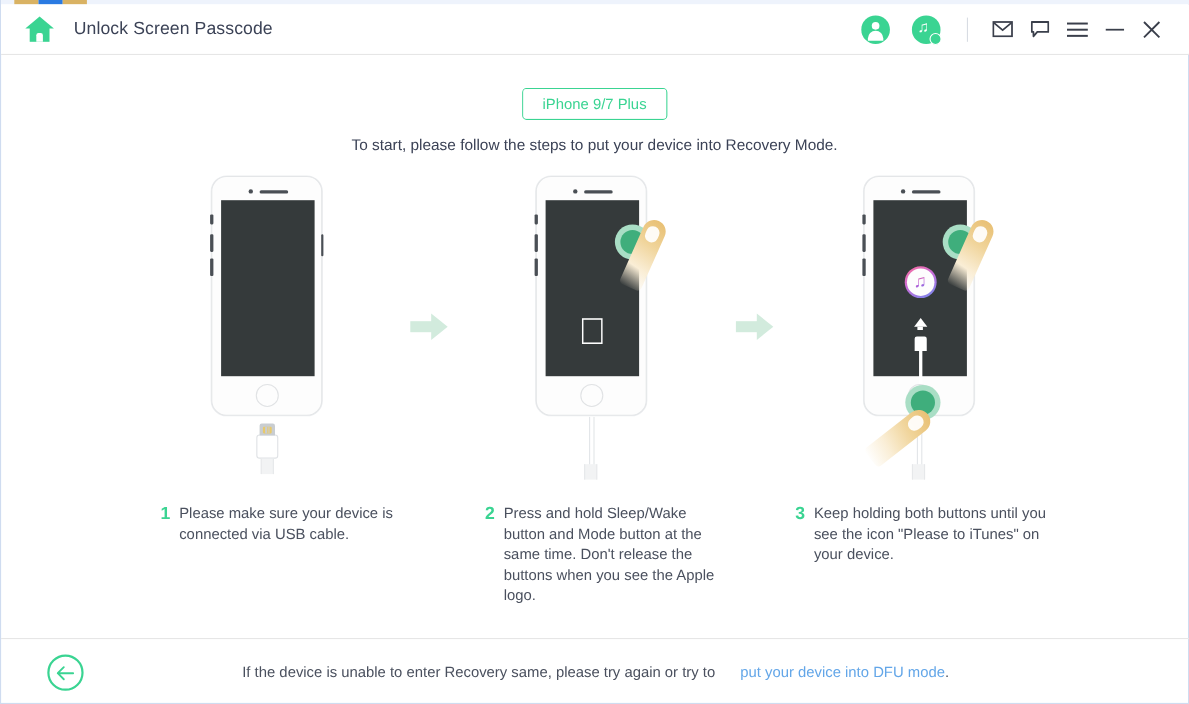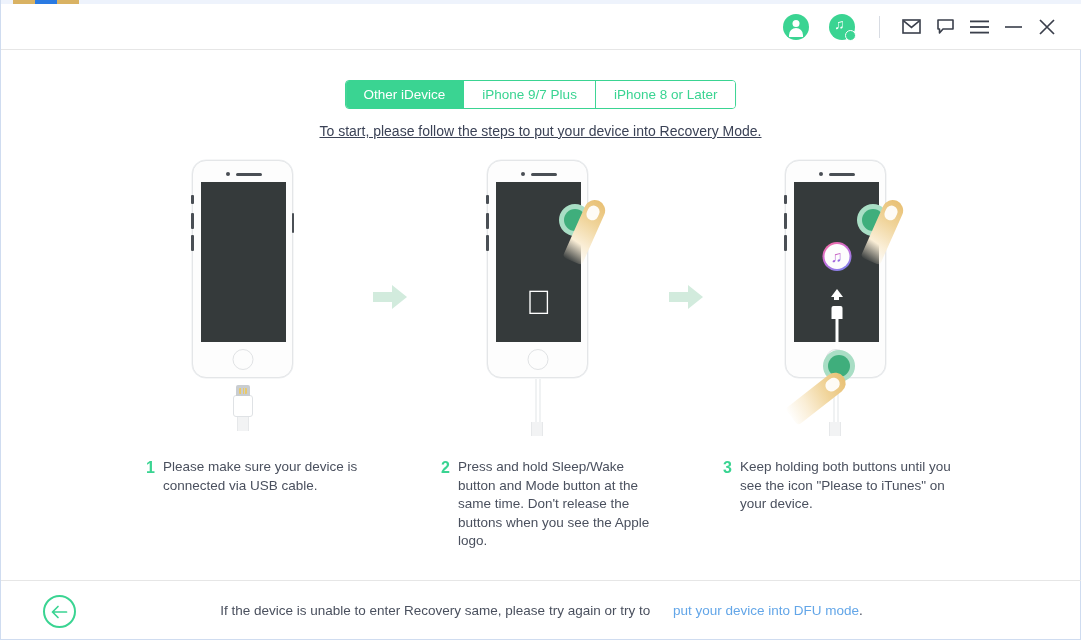--- a/index.html
+++ b/index.html
@@ -91,21 +91,21 @@
   .tab {
     display:flex; align-items:center; justify-content:center;
     font-size:13.5px; color:#3ad492; background:#fff;
     padding:0 18px; border-right:1px solid #3ad492; white-space:nowrap;
   }
   .tab:last-child { border-right:none; }
   .tab.active { background:#3ad492; color:#fff; }
 
   .subtitle {
     position:absolute; top:123px; width:100%; text-align:center;
-    font-size:14px; color:#3b4256;text-decoration:underline;
+    font-size:14px; color:#3b4256;
   }
 
   
   .stage { position:absolute; top:160px; left:0; width:1081px; height:290px; }
 
   .phone-wrap { position:absolute; top:0; }
   .p1 { left:191px; }
   .p2 { left:486px; }
   .p3 { left:784px; }
 
@@ -270,20 +270,28 @@
 
 <div class="app">
 
   <div class="top-sliver">
     <i class="sl1"></i>
     <i class="sl2"></i>
     <i class="sl3"></i>
   </div>
 
   <div class="header">
+    <div class="header-left">
+      <div class="home-icon">
+        <div class="roof"></div>
+        <div class="base"></div>
+        <div class="door"></div>
+      </div>
+      <div class="app-title">Unlock Screen Passcode</div>
+    </div>
 
     <div class="header-right">
       <div class="circ-btn">
         <span class="avatar-head"></span>
         <span class="avatar-body"></span>
       </div>
       <div class="circ-btn">
         <span class="note-glyph">♫</span>
         <span class="mag-glyph"></span>
       </div>
@@ -315,23 +323,21 @@
       <div class="ico-btn">
         <svg width="16" height="16" viewBox="0 0 16 16">
           <path d="M1 1 L15 15 M15 1 L1 15" stroke="#3a3f4b" stroke-width="1.7"></path>
         </svg>
       </div>
     </div>
   </div>
   <div class="hdr-divider"></div>
 
   <div class="tabs">
-    <div class="tab active">Other iDevice</div>
     <div class="tab">iPhone 9/7 Plus</div>
-    <div class="tab">iPhone 8 or Later</div>
   </div>
 
   <div class="subtitle">To start, please follow the steps to put your device into Recovery Mode.</div>
 
   <div class="stage">
 
     <div class="phone-wrap p1">
       <div class="phone">
         <div class="notch-dot"></div>
         <div class="notch-bar"></div>

